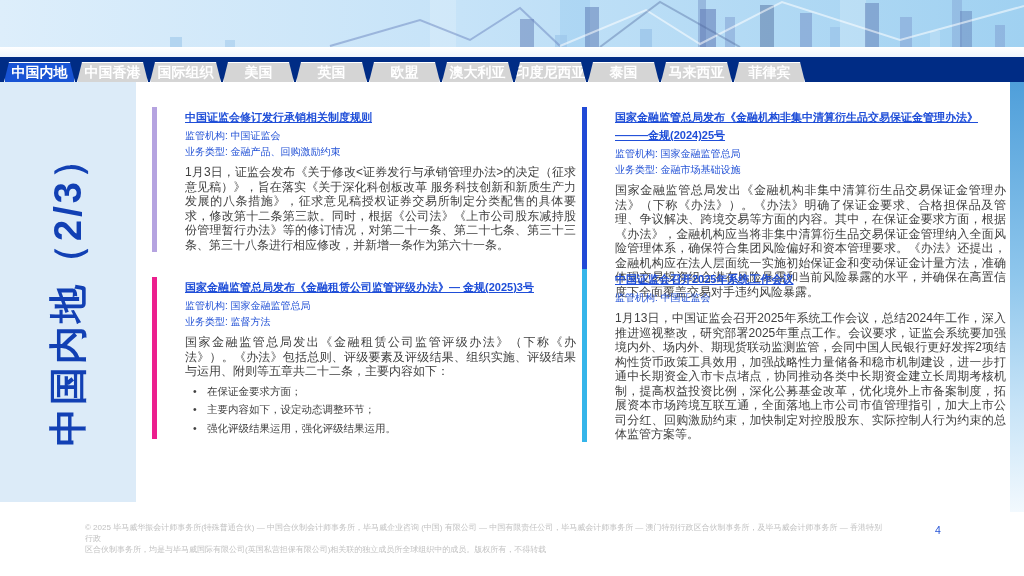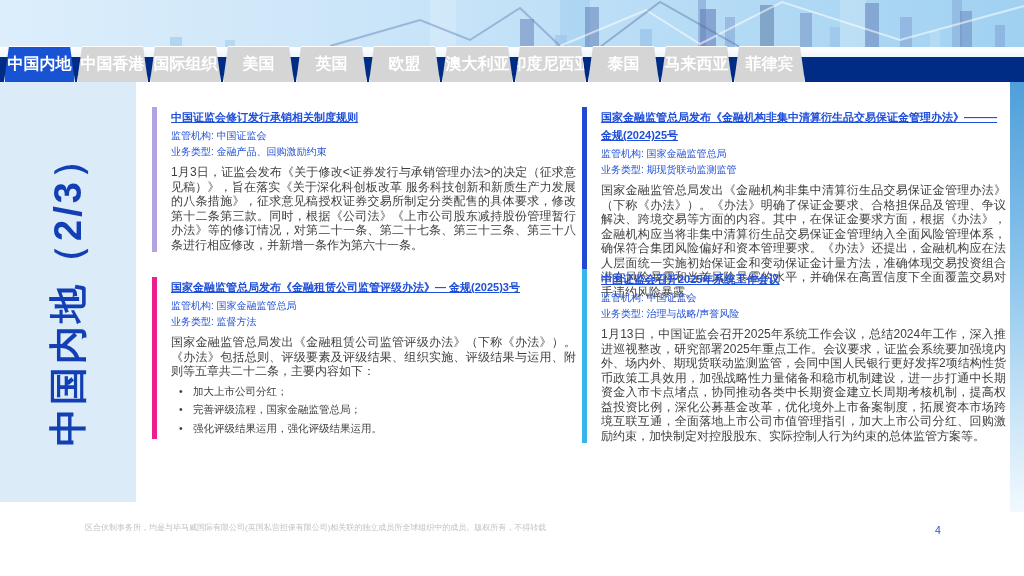--- a/index.html
+++ b/index.html
@@ -8,40 +8,40 @@
 
   
   .banner { position:absolute; left:0; top:0; width:1024px; height:47px; }
   .banner svg { display:block; }
   .banner-gap { position:absolute; left:0; top:47px; width:1024px; height:10px;
     background:linear-gradient(#ffffff,#eef5fc); }
 
   
   .tabbar { position:absolute; left:0; top:57px; width:1024px; height:25px;
     background:#002c85; display:flex; align-items:flex-end; padding-left:4px; gap:2px; }
-  .tab { width:71px; height:36px; background:#d5d5d5; color:#ffffff;
-    font-size:16px; font-weight:bold; display:flex; align-items:center; justify-content:center;
+  .tab { width:71px; height:20px; background:#d5d5d5; color:#ffffff;
+    font-size:14px; font-weight:bold; display:flex; align-items:center; justify-content:center;
     border:1px solid #ffffff; border-bottom:none; border-radius:4px 4px 0 0;
     clip-path:polygon(5px 0, calc(100% - 5px) 0, 100% 100%, 0 100%);
     cursor:pointer; white-space:nowrap; overflow:hidden;margin-top:44px; }
   .tab.active { background:#1853d4; }
 
   
   .side-panel { position:absolute; left:0; top:82px; width:136px; height:420px;
     background:#dcebf8; }
   .side-panel .vtitle { position:absolute; left:50%; top:50%;
     transform:translate(-50%,-50%) rotate(-90deg); white-space:nowrap;
     font-size:38px; font-weight:bold; color:#1240b4; letter-spacing:3px; }
 
   
   .edge-strip { position:absolute; right:0; top:82px; width:14px; height:430px;
     background:linear-gradient(#4f9fda,#8ec6ec 45%,#c6e3f7 75%,#f2f9fe); }
 
   
-  .article { position:absolute; width:424px; padding-left:14px; border-left:5px solid #ccc; }
+  .article { position:absolute; width:424px; padding-left:28px; border-left:5px solid #ccc; }
   .article .title { display:inline; font-size:11px; line-height:14px; font-weight:bold;
     color:#1f4ed8; text-decoration:underline; cursor:pointer; }
   .article .meta { font-size:10px; line-height:13px; color:#2453d6; margin-top:3px; }
   .article .meta:first-of-type { margin-top:4px; }
   .article .body { font-size:12px; line-height:14.5px; color:#3f3f3f; margin-top:7px;
     text-align:justify; }
   .article ul { list-style:none; margin-top:5px; }
   .article li { font-size:10.5px; line-height:14.5px; color:#3f3f3f;
     padding-left:22px; position:relative; margin-bottom:4px; }
   .article li::before { content:"•"; position:absolute; left:8px; color:#3f3f3f; }
@@ -136,48 +136,45 @@
   <div class="meta">
     <span>监管机构:</span>
     <span>国家金融监管总局</span>
   </div>
   <div class="meta">
     <span>业务类型:</span>
     <span>监督方法</span>
   </div>
   <p class="body">国家金融监管总局发出《金融租赁公司监管评级办法》（下称《办法》）。《办法》包括总则、评级要素及评级结果、组织实施、评级结果与运用、附则等五章共二十二条，主要内容如下：</p>
   <ul>
-    <li>加大上市公司分红；</li>
-    <li>完善评级流程，国家金融监管总局；</li>
+    <li>在保证金要求方面；</li>
+    <li>主要内容如下，设定动态调整环节；</li>
     <li>强化评级结果运用，强化评级结果运用。</li>
   </ul>
 </div>
 
 <div class="article a3">
   <a class="title">国家金融监管总局发布《金融机构非集中清算衍生品交易保证金管理办法》———金规(2024)25号</a>
   <div class="meta">
     <span>监管机构:</span>
     <span>国家金融监管总局</span>
   </div>
   <div class="meta">
     <span>业务类型:</span>
-    <span>期现货联动监测监管</span>
+    <span>金融市场基础设施</span>
   </div>
   <p class="body">国家金融监管总局发出《金融机构非集中清算衍生品交易保证金管理办法》（下称《办法》）。《办法》明确了保证金要求、合格担保品及管理、争议解决、跨境交易等方面的内容。其中，在保证金要求方面，根据《办法》，金融机构应当将非集中清算衍生品交易保证金管理纳入全面风险管理体系，确保符合集团风险偏好和资本管理要求。《办法》还提出，金融机构应在法人层面统一实施初始保证金和变动保证金计量方法，准确体现交易投资组合潜在风险暴露和当前风险暴露的水平，并确保在高置信度下全面覆盖交易对手违约风险暴露。</p>
 </div>
 
 <div class="article a4">
   <a class="title">中国证监会召开2025年系统工作会议</a>
   <div class="meta">
     <span>监管机构:</span>
     <span>中国证监会</span>
   </div>
-  <div class="meta">
-    <span>业务类型:</span>
-    <span>治理与战略/声誉风险</span>
-  </div>
   <p class="body">1月13日，中国证监会召开2025年系统工作会议，总结2024年工作，深入推进巡视整改，研究部署2025年重点工作。会议要求，证监会系统要加强境内外、场内外、期现货联动监测监管，会同中国人民银行更好发挥2项结构性货币政策工具效用，加强战略性力量储备和稳市机制建设，进一步打通中长期资金入市卡点堵点，协同推动各类中长期资金建立长周期考核机制，提高权益投资比例，深化公募基金改革，优化境外上市备案制度，拓展资本市场跨境互联互通，全面落地上市公司市值管理指引，加大上市公司分红、回购激励约束，加快制定对控股股东、实际控制人行为约束的总体监管方案等。</p>
 </div>
 
 <div class="footer">
+  <div>© 2025 毕马威华振会计师事务所(特殊普通合伙) — 中国合伙制会计师事务所，毕马威企业咨询 (中国) 有限公司 — 中国有限责任公司，毕马威会计师事务所 — 澳门特别行政区合伙制事务所，及毕马威会计师事务所 — 香港特别行政</div>
   <div>区合伙制事务所，均是与毕马威国际有限公司(英国私营担保有限公司)相关联的独立成员所全球组织中的成员。版权所有，不得转载</div>
 </div>
 <div class="page-number">4</div>
 
 </body></html>

